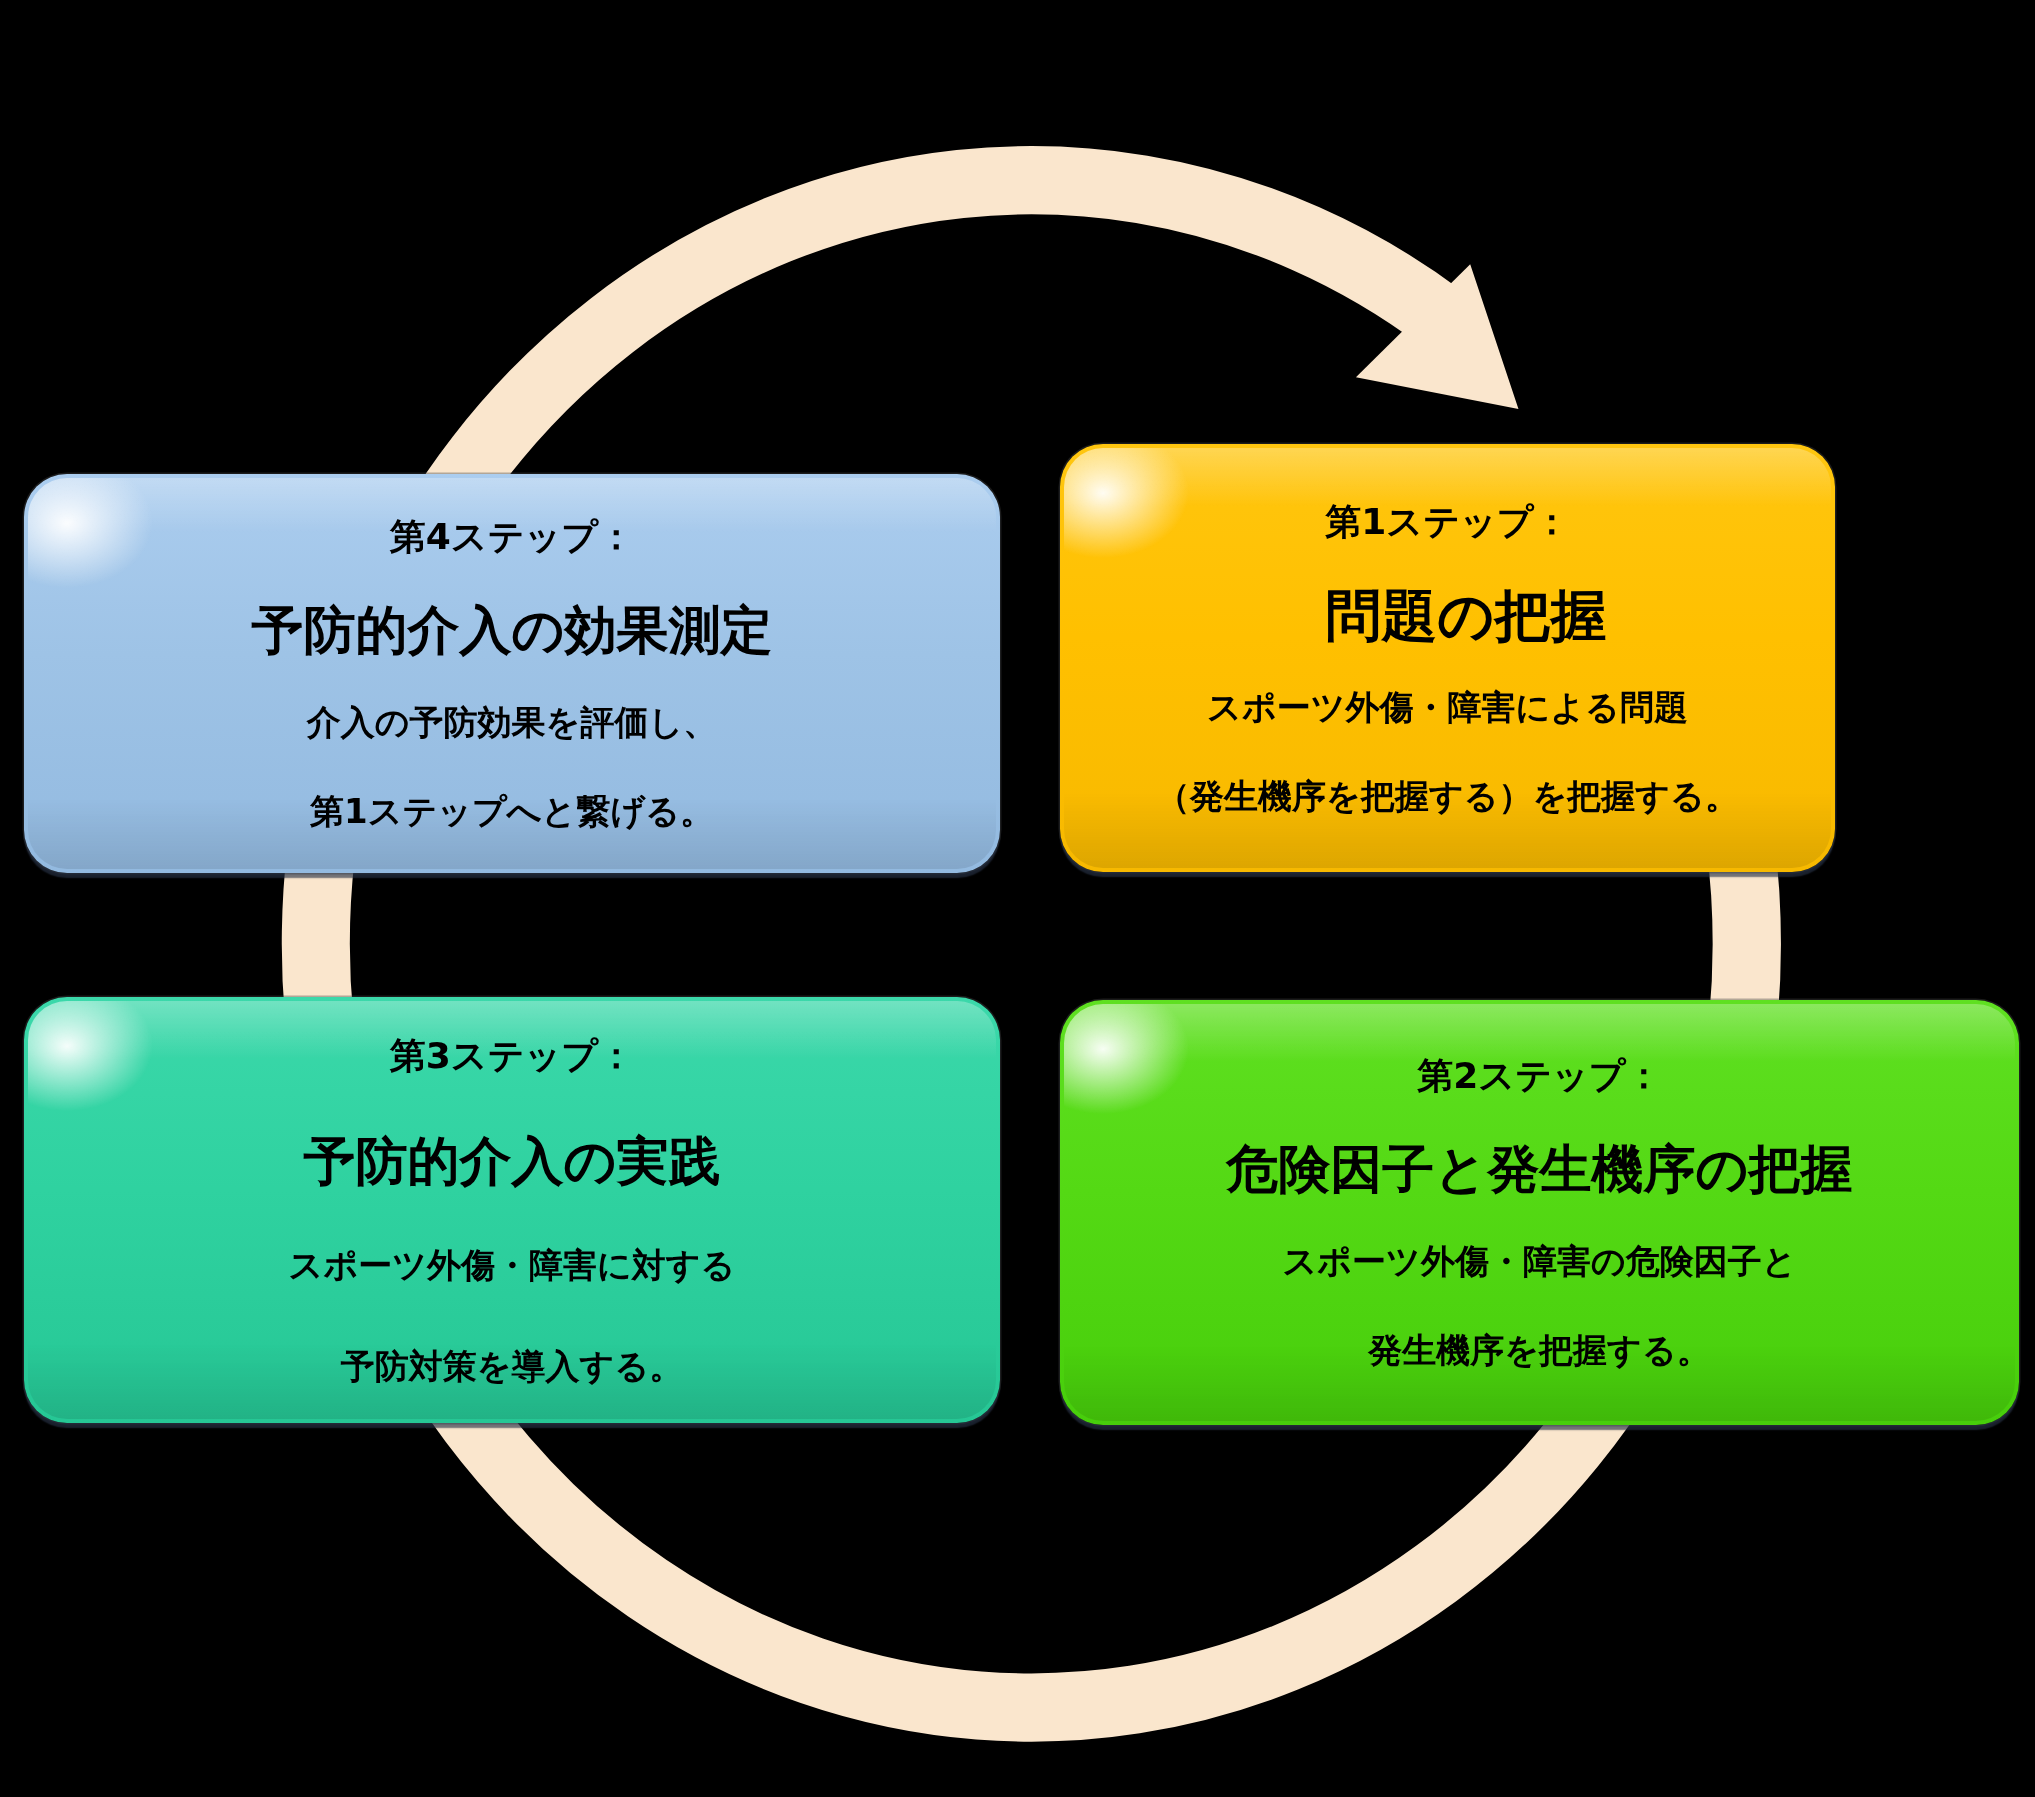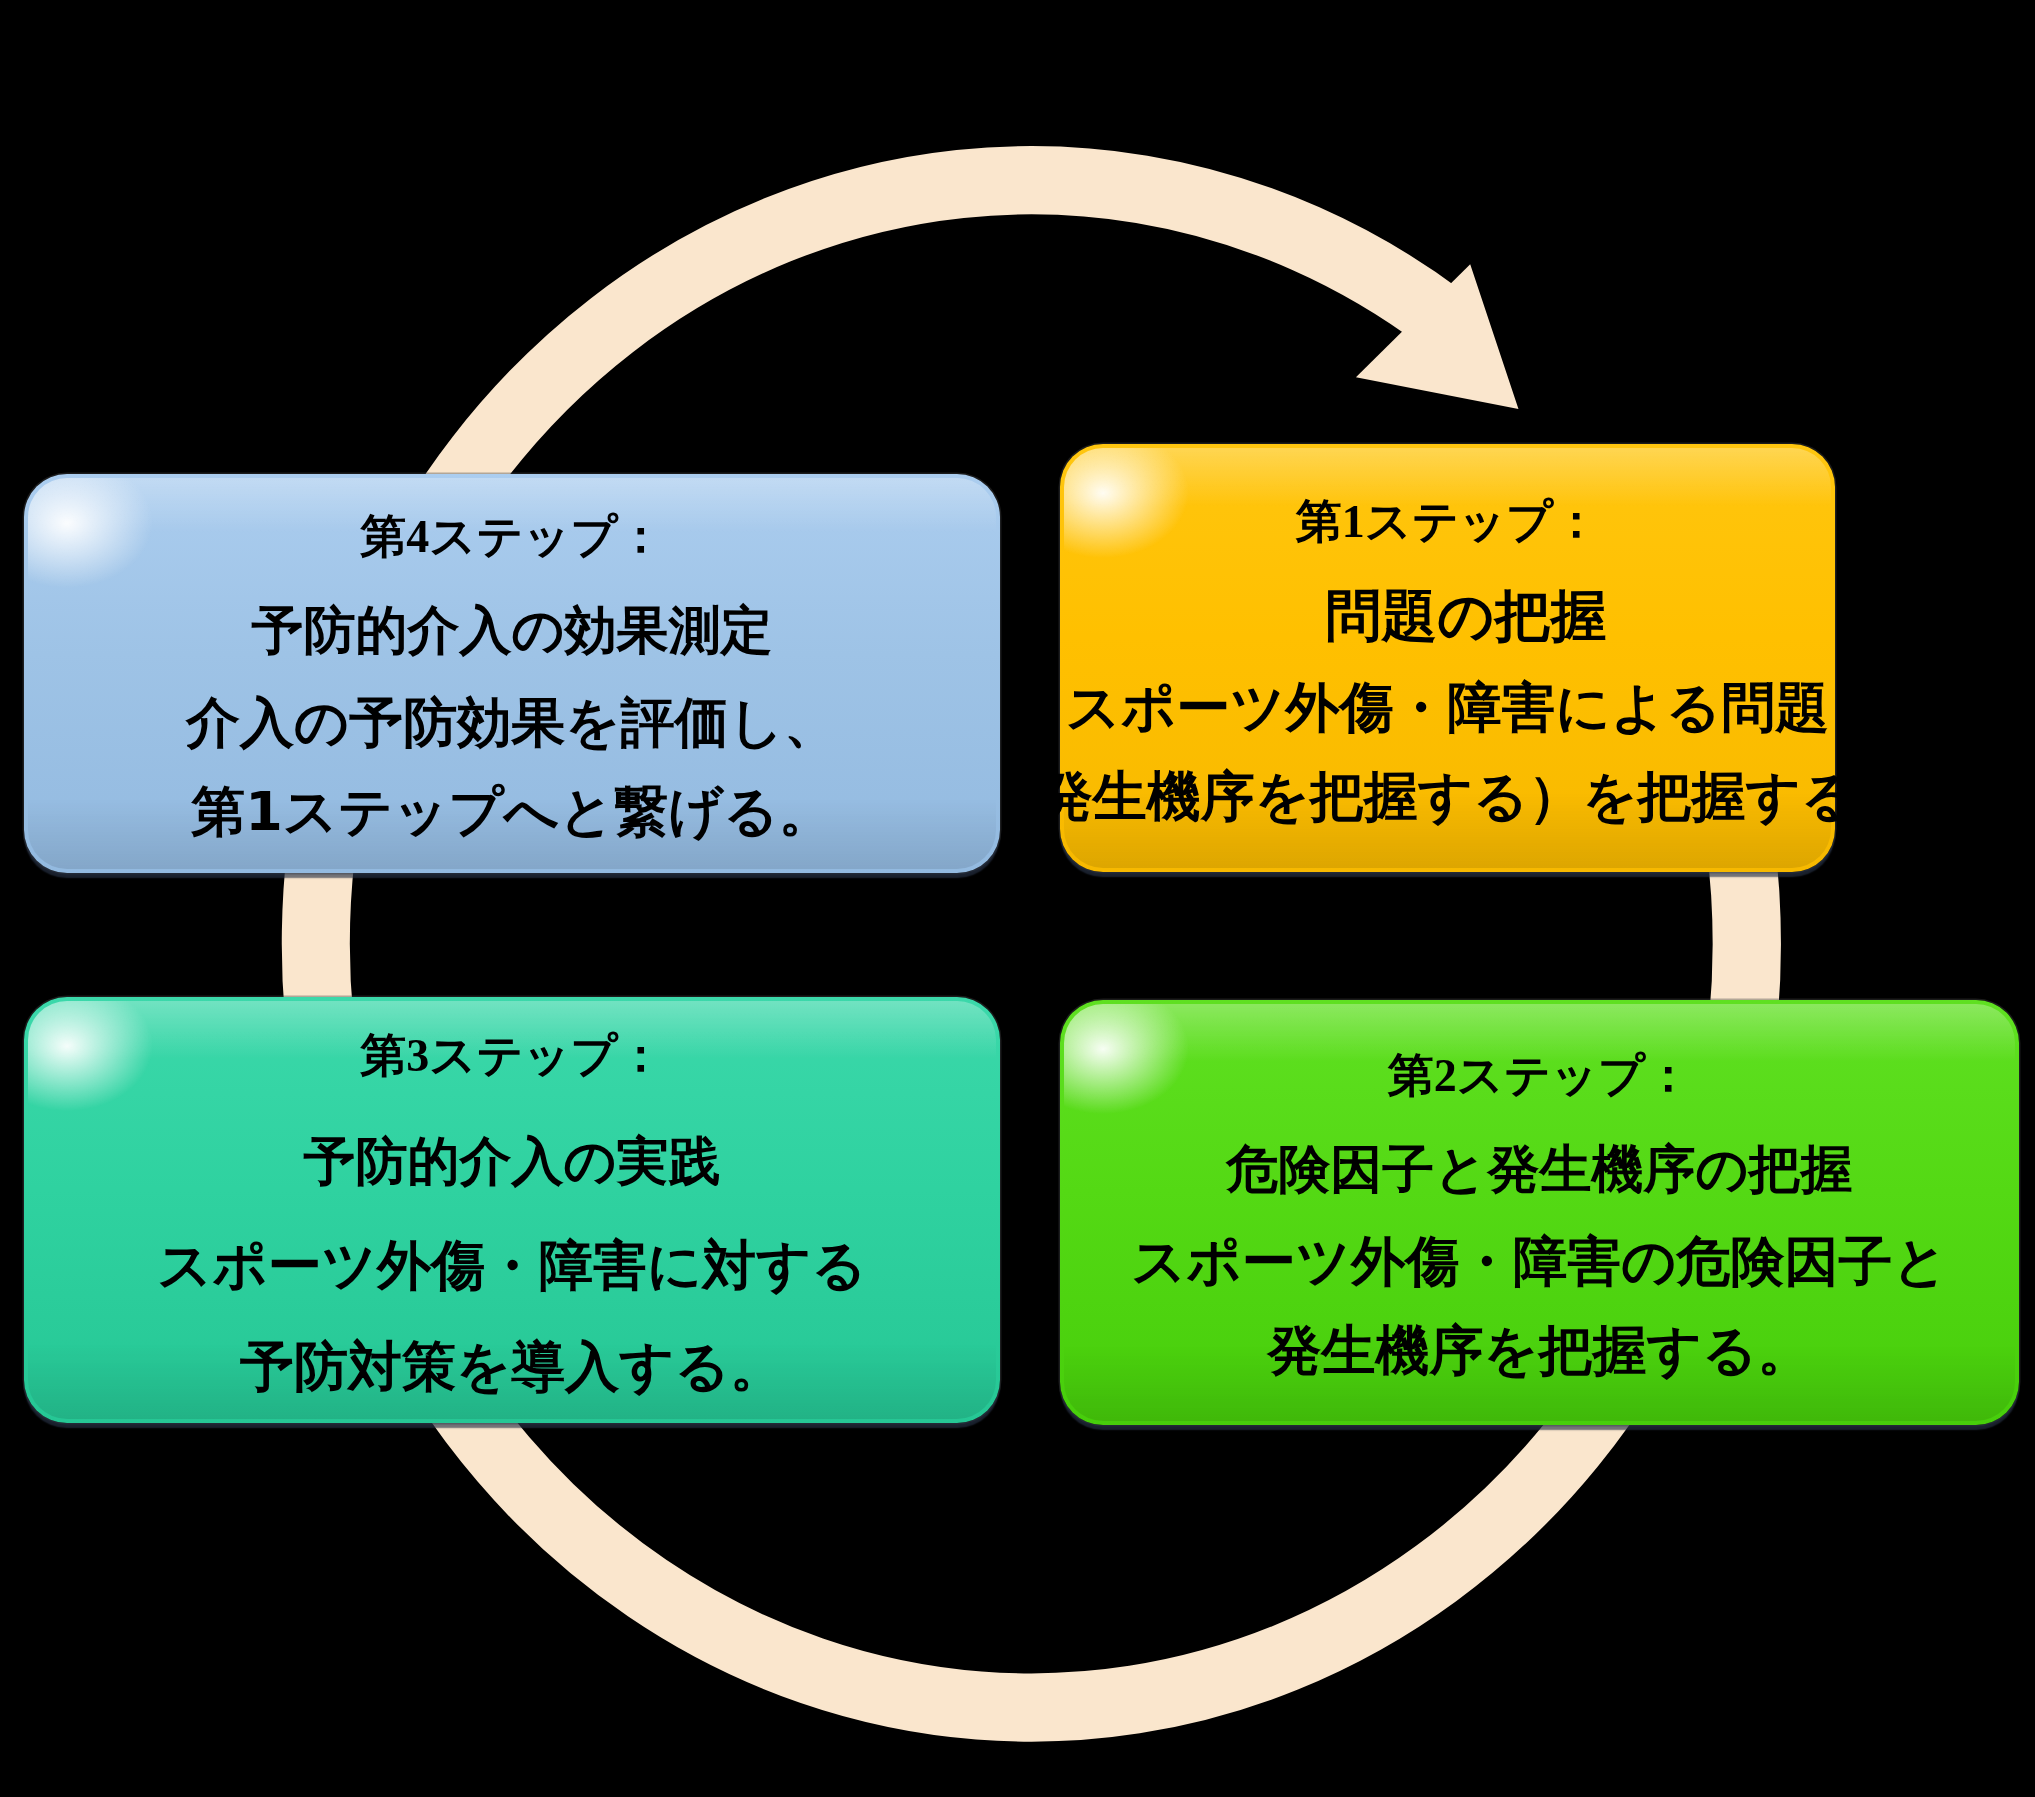--- a/index.html
+++ b/index.html
@@ -28,23 +28,23 @@
     content: "";
     position: absolute;
     inset: 3.7px;
     border-radius: 39px;
     pointer-events: none;
     background:
       radial-gradient(ellipse 126px 96px at 39px 45px, rgba(255,255,255,0.95), rgba(255,255,255,0) 68%),
       linear-gradient(180deg, rgba(255,255,255,0.28), rgba(255,255,255,0) 14%, rgba(0,0,0,0) 82%, rgba(0,0,0,0.10) 100%);
   }
   .box .line { position: relative; z-index: 1; white-space: nowrap; }
-  .box .t { font-size: 46px; line-height: 92px; font-family: Liberation Serif, serif; }
+  .box .t { font-size: 36px; line-height: 92px; }
   .box .s { font-size: 52px; line-height: 95px; }
-  .box .b { font-size: 54px; line-height: 89px; }
+  .box .b { font-size: 34px; line-height: 89px; }
   .box-blue   { left:   24px; top:  474px; width: 976px; height: 399px;
                 background: linear-gradient(180deg, #ABCDEF 0%, #9EC3E6 45%, #93BAE0 100%); }
   .box-orange { left: 1060px; top:  444px; width: 775px; height: 428px;
                 background: linear-gradient(180deg, #FFC60F 0%, #FFC000 45%, #F7B900 100%); }
   .box-orange .s { font-size: 56px; margin-left: 37px; }
   .box-teal   { left:   24px; top: 997px; width: 976px; height: 426px;
                 background: linear-gradient(180deg, #3BD8AA 0%, #2FD2A0 45%, #26C795 100%); gap: 12px; }
   .box-green  { left: 1060px; top: 1000px; width: 959px; height: 425px;
                 background: linear-gradient(180deg, #5FE021 0%, #54D914 45%, #47CE0B 100%); text-align: center; }
 </style>

